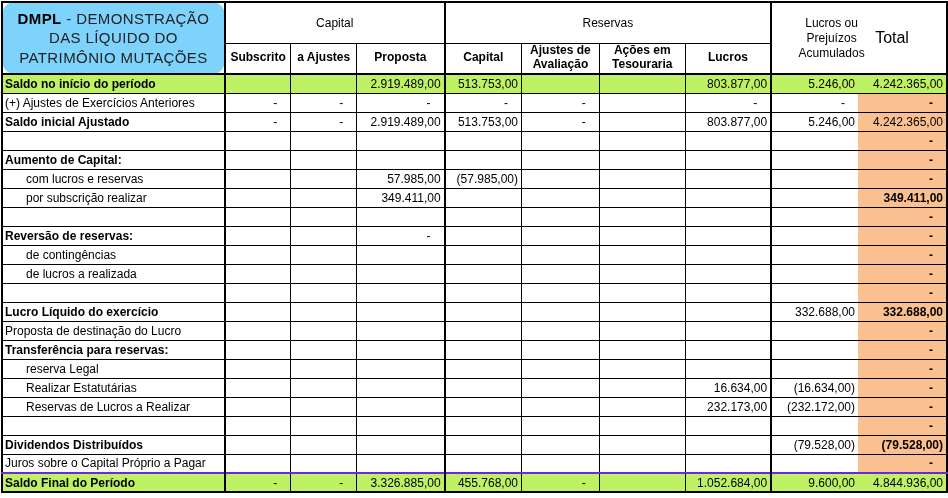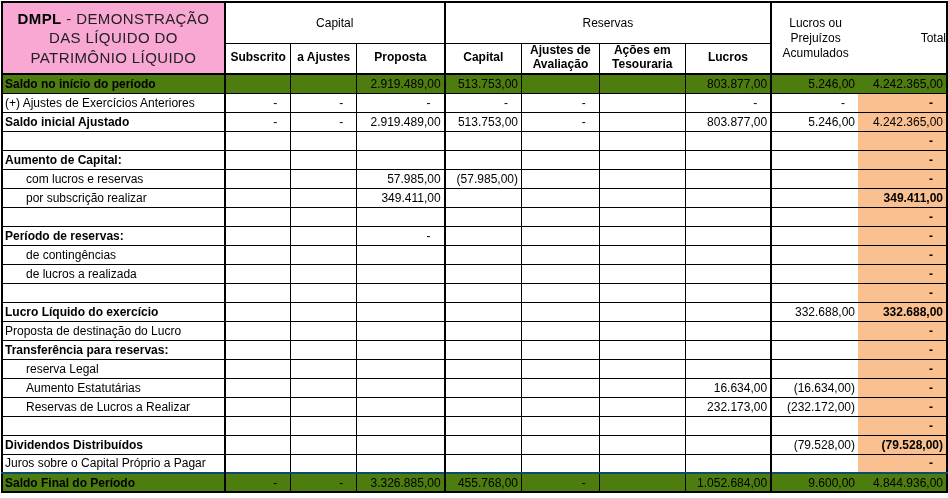--- a/index.html
+++ b/index.html
@@ -17,64 +17,65 @@
     font-size:12px;
     padding:0;
     overflow:hidden;
     white-space:nowrap;
     vertical-align:middle;
   }
   
   thead tr.group-row{height:41px;}
   thead tr.sub-row{height:31px;}
   .title-cell{
-    background:#f9a8d4;
+    background:#7dd3fc;
     border-bottom:2px solid #000;
     text-align:center;
     font-weight:normal;
     font-size:15px;
     letter-spacing:.4px;
     line-height:1.3;
     color:#222;
     white-space:normal;
+    border-radius:13px;
   }
   .title-cell .t-bold{font-weight:bold;color:#000;}
   th.group{font-weight:normal;font-size:12px;text-align:center;}
   th.sub{
     font-weight:bold;font-size:12px;text-align:center;
     line-height:1.15;white-space:normal;
     border-bottom:2px solid #000;
     margin-left:32px;
   }
   th.merged{
     border-bottom:2px solid #000;
     font-weight:normal;
     vertical-align:middle;
   }
   .mwrap{display:flex;align-items:center;}
-  .mwrap .acum{flex:0 0 87px;text-align:center;font-size:12px;line-height:1.25;white-space:normal;}
-  .mwrap .totl{flex:1;text-align:right;font-size:12px;}
+  .mwrap .acum{flex:0 0 87px;text-align:center;font-size:12px;line-height:1.25;white-space:normal;padding-left:16px;}
+  .mwrap .totl{flex:1;text-align:left;font-size:16px;}
   
   .bl2{border-left:2px solid #000;}
   .c1,.c4,.c8{border-left:2px solid #000;}
   
   tbody tr{height:19px;}
   td.label{text-align:left;padding-left:2px;}
   td.label.indent{padding-left:23px;}
   td.label.bold{font-weight:bold;}
   td.num{text-align:right;padding-right:3px;}
   td.num.dash{padding-right:13px;}
   td.c9{
     border-left:hidden;
     background:#fac090;
     font-weight:bold;
   }
-  tr.highlight td{background:#4d7c0f;font-weight:bold;}
+  tr.highlight td{background:#bef264;font-weight:bold;}
   tr.vbold td{font-weight:normal;}
-  tbody tr:last-child td{border-top:2px solid #0c4a6e;}
+  tbody tr:last-child td{border-top:2px solid #6d28d9;}
 </style>
 </head>
 <body>
 
 <table>
   <colgroup>
     <col style="width:223px">
     <col style="width:66px">
     <col style="width:66px">
     <col style="width:88px">
@@ -83,21 +84,21 @@
     <col style="width:86px">
     <col style="width:86px">
     <col style="width:87px">
     <col style="width:89px">
   </colgroup>
   <thead>
     <tr class="group-row">
       <th class="title-cell" rowspan="2">
         <span class="t-bold">DMPL</span><span> - DEMONSTRAÇÃO</span><br>
         <span>DAS LÍQUIDO DO</span><br>
-        <span>PATRIMÔNIO LÍQUIDO</span>
+        <span>PATRIMÔNIO MUTAÇÕES</span>
       </th>
       <th class="group bl2" colspan="3">Capital</th>
       <th class="group bl2" colspan="4">Reservas</th>
       <th class="merged bl2" colspan="2" rowspan="2">
         <div class="mwrap">
           <span class="acum">Lucros ou Prejuízos Acumulados</span>
           <span class="totl">Total</span>
         </div>
       </th>
     </tr>
@@ -202,21 +203,21 @@
         <td class="num c2"></td>
         <td class="num c3"></td>
         <td class="num c4"></td>
         <td class="num c5"></td>
         <td class="num c6"></td>
         <td class="num c7"></td>
         <td class="num c8"></td>
         <td class="num c9 dash">-</td>
       </tr>
       <tr>
-        <td class="label bold">Período de reservas:</td>
+        <td class="label bold">Reversão de reservas:</td>
         <td class="num c1"></td>
         <td class="num c2"></td>
         <td class="num c3 dash">-</td>
         <td class="num c4"></td>
         <td class="num c5"></td>
         <td class="num c6"></td>
         <td class="num c7"></td>
         <td class="num c8"></td>
         <td class="num c9 dash">-</td>
       </tr>
@@ -298,21 +299,21 @@
         <td class="num c2"></td>
         <td class="num c3"></td>
         <td class="num c4"></td>
         <td class="num c5"></td>
         <td class="num c6"></td>
         <td class="num c7"></td>
         <td class="num c8"></td>
         <td class="num c9 dash">-</td>
       </tr>
       <tr>
-        <td class="label indent">Aumento Estatutárias</td>
+        <td class="label indent">Realizar Estatutárias</td>
         <td class="num c1"></td>
         <td class="num c2"></td>
         <td class="num c3"></td>
         <td class="num c4"></td>
         <td class="num c5"></td>
         <td class="num c6"></td>
         <td class="num c7">16.634,00</td>
         <td class="num c8">(16.634,00)</td>
         <td class="num c9 dash">-</td>
       </tr>

